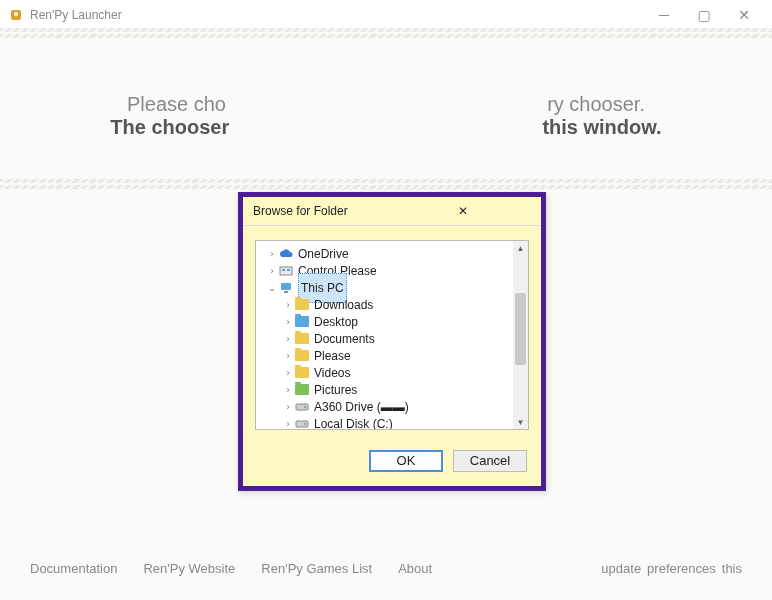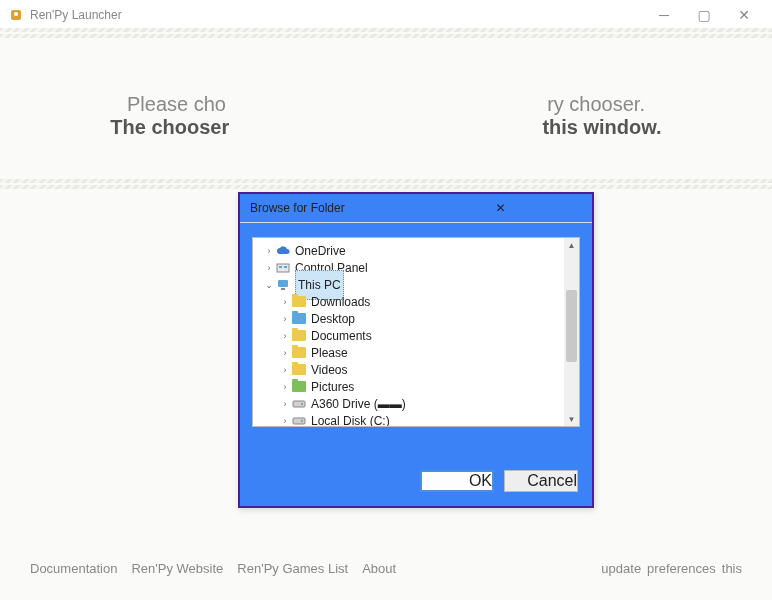--- a/index.html
+++ b/index.html
@@ -63,31 +63,31 @@
 
   .footer {
     position: absolute;
     bottom: 22px;
     left: 0; right: 0;
     display: flex;
     padding: 0 30px;
     font-size: 13px;
     color: #888;
   }
-  .footer .left { display: flex; gap: 14px; }
+  .footer .left { display: flex; gap: 26px; }
   .footer .right { margin-left: auto; display: flex; gap: 6px; }
   .footer a { color: #888; cursor: pointer; }
 
   
   .dialog {
     position: absolute;
     left: 238px; top: 162px;
-    width: 356px;
-    background: #3b82f6;
-    border: 2px solid #4c1d95;
+    width: 308px;
+    background: #fef9c3;
+    border: 5px solid #4c1d95;
     box-shadow: 1px 2px 6px rgba(0,0,0,0.15);
     font-size: 12px;
     color: #222;
   }
   .dlg-title {
     display: flex;
     align-items: center;
     padding: 6px 8px 6px 10px;
     border-bottom: 1px solid #ddd;
   }
@@ -144,27 +144,26 @@
 
   .dlg-buttons {
     display: flex;
     justify-content: flex-end;
     gap: 10px;
     padding: 10px 14px 14px 14px;
   }
   .dlg-btn {
     min-width: 74px;
     height: 22px;
-    font-size: 16px;
-    text-align: right;
+    font-size: 13px;
+    text-align: center;
     line-height: 20px;
     background: #eee;
     border: 1px solid #bbb;
     cursor: pointer;
-    margin-top: 23px;
   }
   .dlg-btn.ok { border: 2px solid #4a90d9; background: #fdfdfd; line-height: 18px; }
 
   
   .ficon { width: 14px; height: 11px; border-radius: 1px; display: inline-block; position: relative; }
   .ficon::before { content:""; position:absolute; top:-2px; left:0; width:6px; height:2px; background:inherit; border-radius:1px 1px 0 0; }
   .yellow { background: #efc94c; }
   .blue { background: #5aa7e0; }
   .green { background: #7ebf5a; }
 </style>
@@ -236,21 +235,21 @@
           </div>
           <div class="node ind1">
             <span class="exp">›</span>
             <span class="icon">
               <svg width="14" height="12" viewBox="0 0 14 12">
                 <rect x="1" y="2" width="12" height="8" fill="#e8e8e8" stroke="#888"></rect>
                 <rect x="3" y="4" width="3" height="2" fill="#5aa7e0"></rect>
                 <rect x="8" y="4" width="3" height="2" fill="#5aa7e0"></rect>
               </svg>
             </span>
-            <span class="label">Control Panel</span>
+            <span class="label">Control Please</span>
           </div>
           <div class="node ind1 selected">
             <span class="exp">⌄</span>
             <span class="icon">
               <svg width="14" height="12" viewBox="0 0 14 12">
                 <rect x="2" y="1" width="10" height="7" fill="#5aa7e0" rx="1"></rect>
                 <rect x="5" y="9" width="4" height="2" fill="#888"></rect>
               </svg>
             </span>
             <span class="label">This PC</span>

